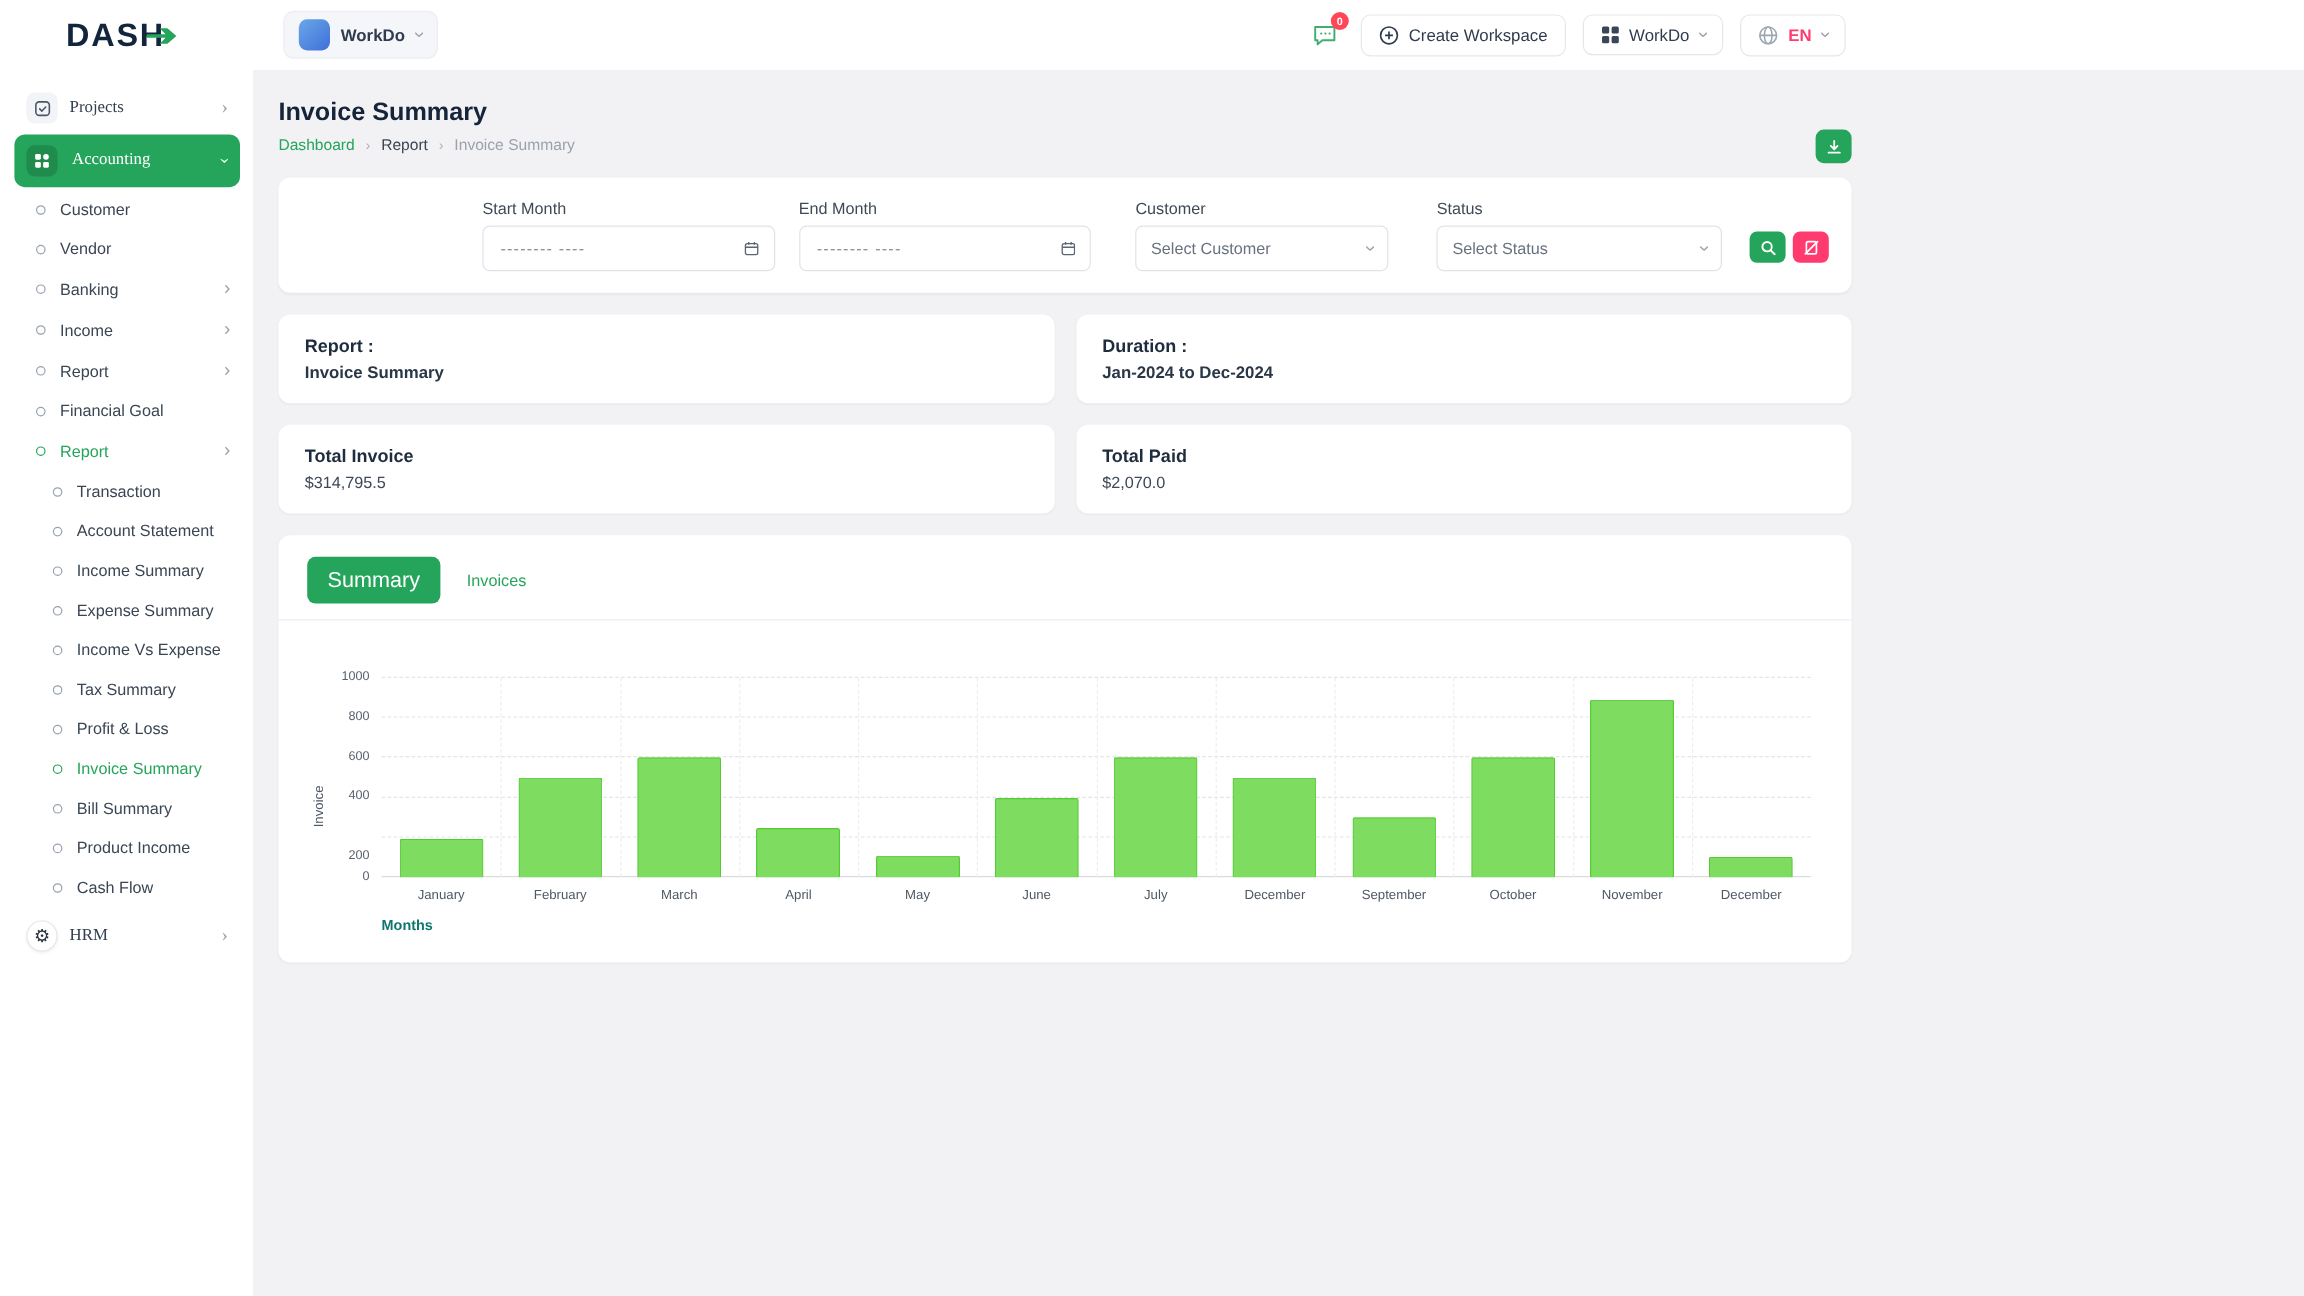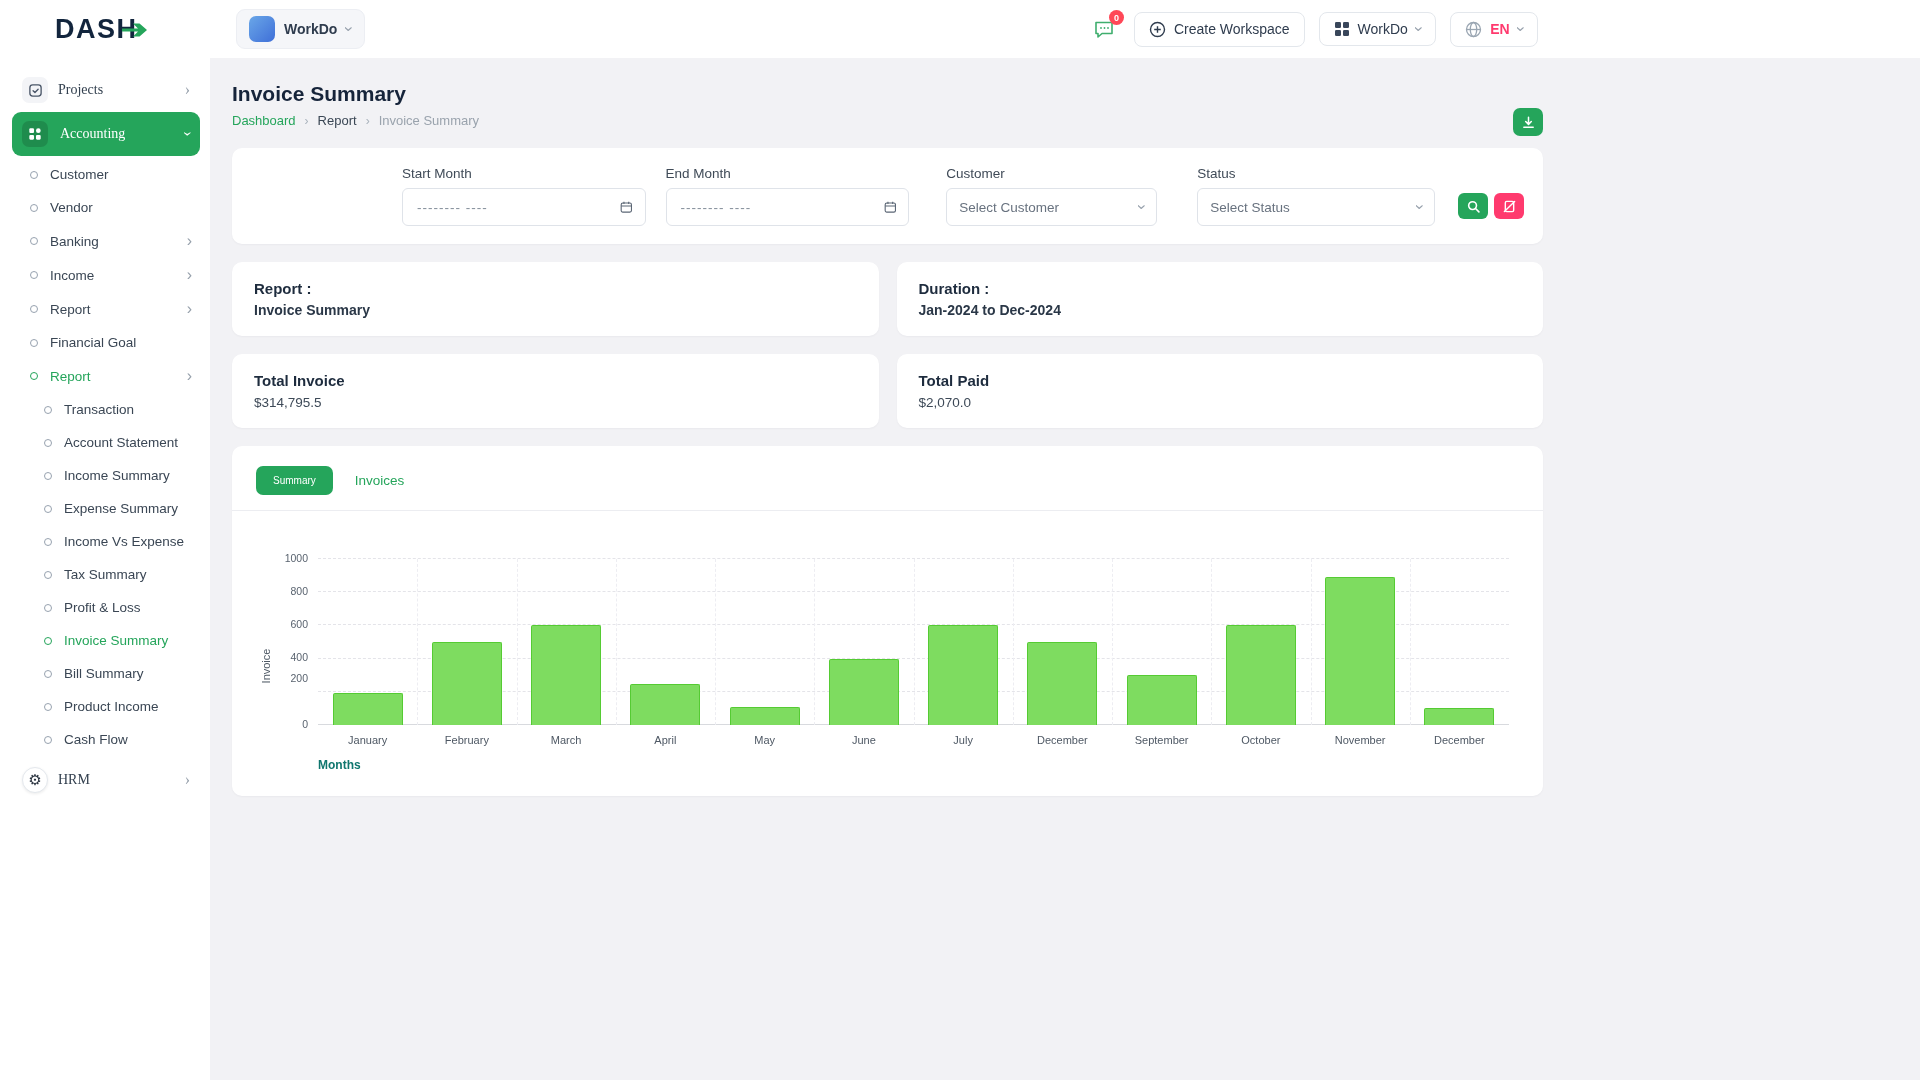--- a/index.html
+++ b/index.html
@@ -80,21 +80,21 @@
   .row{display:flex;gap:18px;margin-top:18px;}
   .info-card{flex:1;padding:18px 22px;}
   .info-label{font-size:15px;font-weight:700;color:#1e2c3e;}
   .info-value{font-size:14px;font-weight:700;color:#2a3747;margin-top:5px;}
   .total-card{flex:1;padding:18px 22px;}
   .total-label{font-size:15px;font-weight:700;color:#1e2c3e;}
   .total-value{font-size:13.5px;color:#3d4957;margin-top:6px;font-weight:500;}
   
   .chart-card{margin-top:18px;padding:18px 24px 24px;}
   .tabs{display:flex;align-items:center;gap:8px;}
-  .tab-active{background:var(--green);color:#fff;border:none;border-radius:7px;padding:9px 17px;font-size:10px;cursor:pointer;font-family:inherit;}
+  .tab-active{background:var(--green);color:#fff;border:none;border-radius:7px;padding:9px 17px;font-size:18px;cursor:pointer;font-family:inherit;}
   .tab{background:none;border:none;color:var(--green);padding:9px 14px;font-size:13.5px;cursor:pointer;font-family:inherit;}
   .divider{height:1px;background:#ecedf1;margin:13px -24px 0;}
   .chart-wrap{margin:48px 10px 0 62px;position:relative;}
   #plot{position:relative;height:166px;}
   .gridline{position:absolute;left:0;right:0;border-top:1px dashed #e4e4e9;}
   .gridline.baseline{border-top:1px solid #d8dade;}
   .vsep{position:absolute;top:0;bottom:0;border-left:1px dashed #ededf2;}
   .bar{position:absolute;bottom:0;background:var(--bar);border:1px solid var(--bar-border);border-bottom:none;border-radius:2px 2px 0 0;}
   .ytick{position:absolute;right:calc(100% + 10px);font-size:10.5px;color:#59636f;line-height:1;}
   .ylabel{position:absolute;left:-52px;top:50%;transform:translate(-50%,-50%) rotate(-90deg);font-size:11px;color:#4e5864;white-space:nowrap;}
@@ -372,21 +372,21 @@
         <button class="tab">Invoices</button>
       </div>
       <div class="divider"></div>
 
       <div class="chart-wrap">
         <div class="ylabel">Invoice</div>
         <div id="plot">
             <div class="gridline baseline" style="bottom: 0px;"></div>
             <div class="ytick" style="bottom: -4px;">0</div>
             <div class="gridline" style="bottom: 33.2px;"></div>
-            <div class="ytick" style="bottom: 42px;">200</div>
+            <div class="ytick" style="bottom: 13px;">200</div>
             <div class="gridline" style="bottom: 66.4px;"></div>
             <div class="ytick" style="bottom: 62.4px;">400</div>
             <div class="gridline" style="bottom: 99.6px;"></div>
             <div class="ytick" style="bottom: 95.6px;">600</div>
             <div class="gridline" style="bottom: 132.8px;"></div>
             <div class="ytick" style="bottom: 128.8px;">800</div>
             <div class="gridline" style="bottom: 166px;"></div>
             <div class="ytick" style="bottom: 162px;">1000</div>
             <div class="vsep" style="left: 99.25px;"></div>
             <div class="vsep" style="left: 198.5px;"></div>

